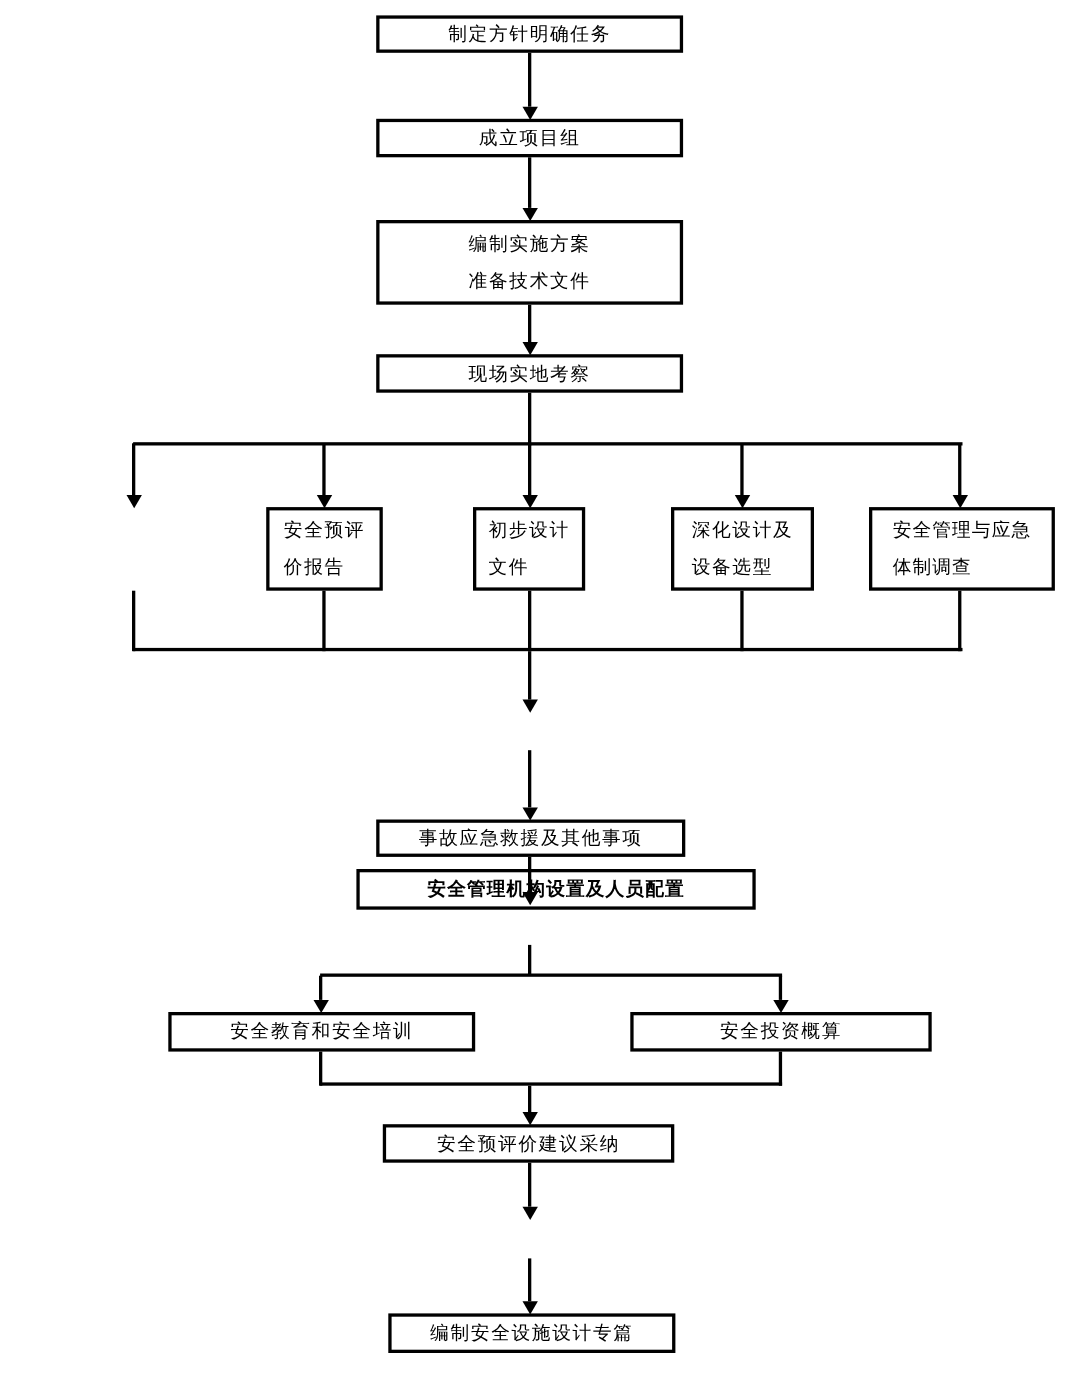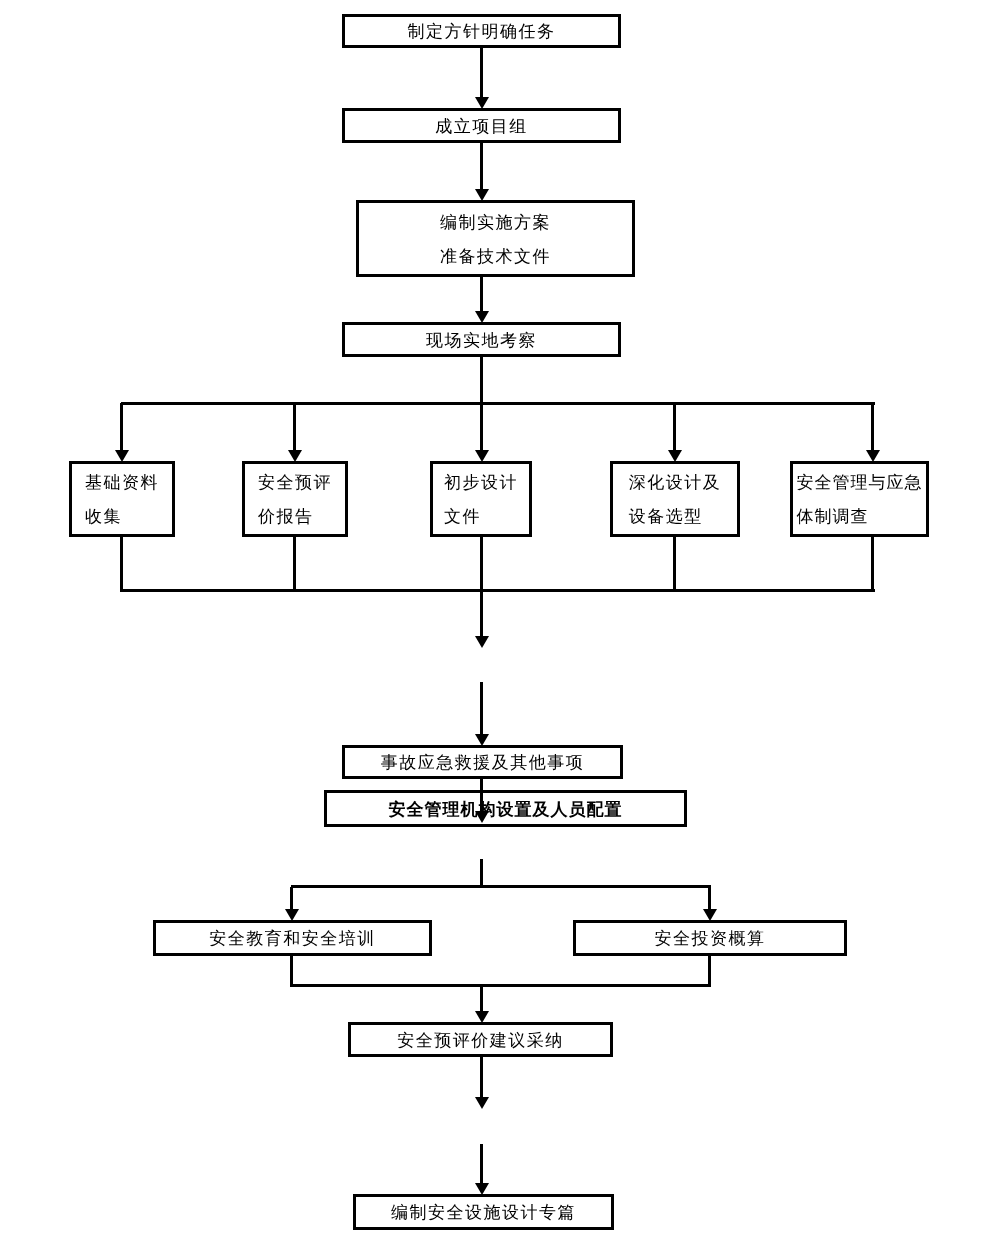--- a/index.html
+++ b/index.html
@@ -41,38 +41,36 @@
 </style>
 </head>
 <body>
 
 <div id="canvas">
 
   <div class="node" style="left:342px;top:14px;width:279px;height:34px;">制定方针明确任务</div>
 
   <div class="node" style="left:342px;top:108px;width:279px;height:35px;">成立项目组</div>
 
-  <div class="node" style="left:356px;top:200px;width:279px;height:77px;">编制实施方案
+  <div class="node" style="left:342px;top:200px;width:279px;height:77px;">编制实施方案
 准备技术文件</div>
 
   <div class="node" style="left:342px;top:322px;width:279px;height:35px;">现场实地考察</div>
 
-  <div class="node" style="left:69px;top:461px;width:106px;height:76px;">基础资料
-收集</div>
 
   <div class="node" style="left:242px;top:461px;width:106px;height:76px;">安全预评
 价报告</div>
 
   <div class="node" style="left:430px;top:461px;width:102px;height:76px;">初步设计
 文件</div>
 
   <div class="node" style="left:610px;top:461px;width:130px;height:76px;">深化设计及
 设备选型</div>
 
-  <div class="node" style="left:790px;top:461px;width:139px;height:76px;letter-spacing:1px;">安全管理与应急
+  <div class="node" style="left:790px;top:461px;width:169px;height:76px;letter-spacing:1px;">安全管理与应急
 体制调查</div>
 
 
   <div class="node" style="left:342px;top:745px;width:281px;height:34px;">事故应急救援及其他事项</div>
 
   <div class="node" style="left:324px;top:790px;width:363px;height:37px;letter-spacing:1px;font-weight:bold;">安全管理机构设置及人员配置</div>
 
   <div class="node" style="left:153px;top:920px;width:279px;height:36px;">安全教育和安全培训</div>
 
   <div class="node" style="left:573px;top:920px;width:274px;height:36px;">安全投资概算</div>

